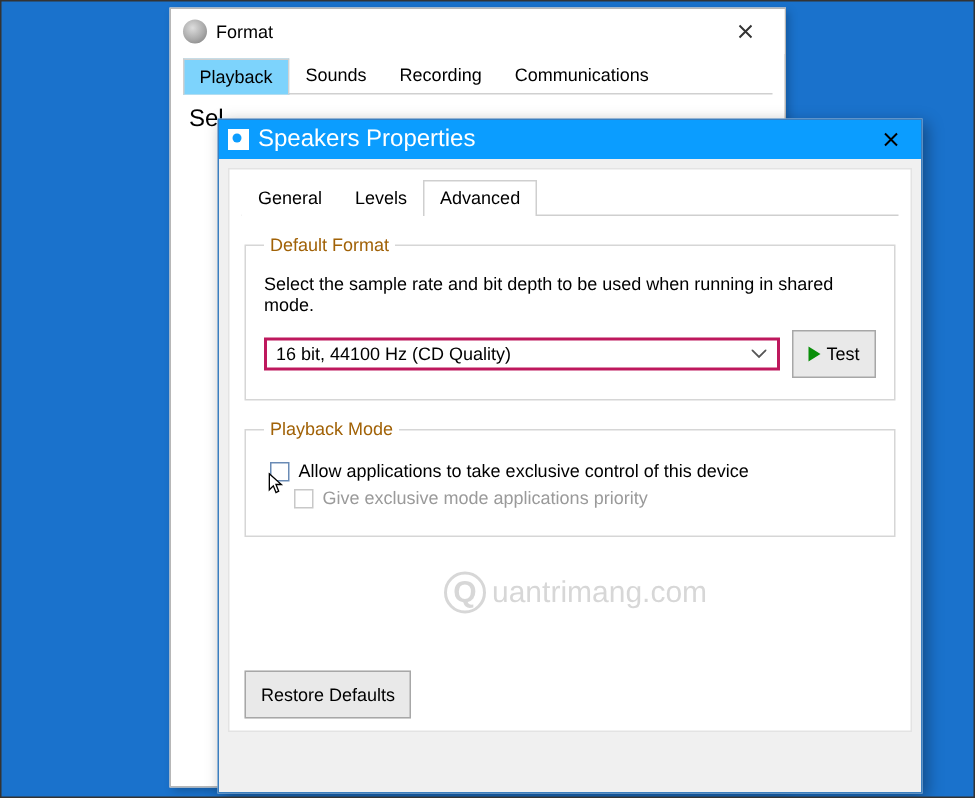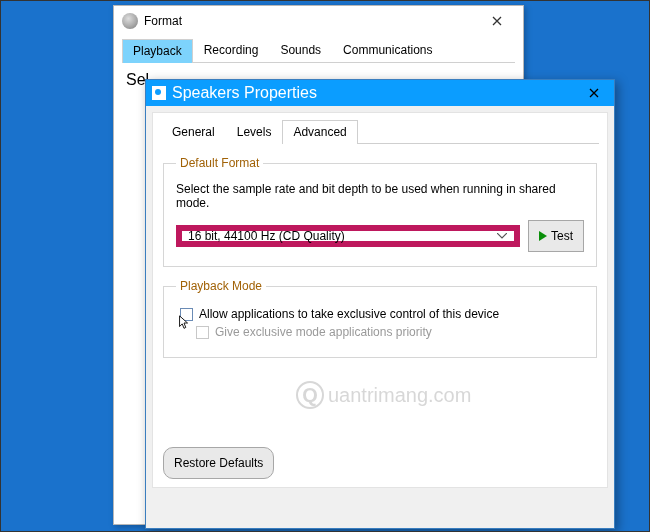--- a/index.html
+++ b/index.html
@@ -137,21 +137,21 @@
     color:#a16207;
     font-size:12px;
   }
   .desc { margin:2px 0 10px 0; }
   .row-format {
     display:flex; align-items:center; gap:8px;
   }
   .combo {
     flex:1;
     height:22px;
-    border:6px solid #be185d;
+    border:2px solid #be185d;
     background:#fff;
     display:flex; align-items:center; justify-content:space-between;
     padding:0 4px 0 6px;
   }
   .combo .chev {
     width:16px; height:16px;
     display:flex; align-items:center; justify-content:center;
     color:#555;
   }
   .btn {
@@ -178,21 +178,21 @@
     background:#fff;
     display:inline-block;
   }
   .chk.disabled { border-color:#c8c8c8; }
   .lbl.disabled { color:#9a9a9a; }
   .cursor-arrow {
     position:absolute; left:-2px; top:8px;
     width:12px; height:16px; pointer-events:none;
   }
   .restore-row { position:absolute; left:10px; bottom:8px; }
-  .restore-btn { min-width:110px; justify-content:center;border-radius:10px; }
+  .restore-btn { min-width:110px; justify-content:center; }
   .action-bar {
     height:38px;
     display:flex; align-items:center; justify-content:flex-end;
     gap:6px; padding:0 10px;
     background:#f0f0f0;
   }
   .action-bar .btn { min-width:74px; justify-content:center; background:#e9e9e9; }
 
   
   .watermark {
@@ -218,22 +218,22 @@
     <span class="icon"></span>
     <span class="title">Format</span>
     <span class="close">
       <svg width="10" height="10" viewBox="0 0 10 10">
           <path d="M1 1 L9 9 M9 1 L1 9" stroke="#333" stroke-width="1.3"></path>
         </svg>
     </span>
   </div>
   <div class="sound-tabs">
     <div class="tab active">Playback</div>
+    <div class="tab">Sounds</div>
     <div class="tab">Recording</div>
-    <div class="tab">Sounds</div>
     <div class="tab">Communications</div>
   </div>
   <div class="sound-body">
     <span>Sel</span>
   </div>
 </div>
 
 <div class="props-win">
   <div class="props-titlebar">
     <span class="icon"></span>

